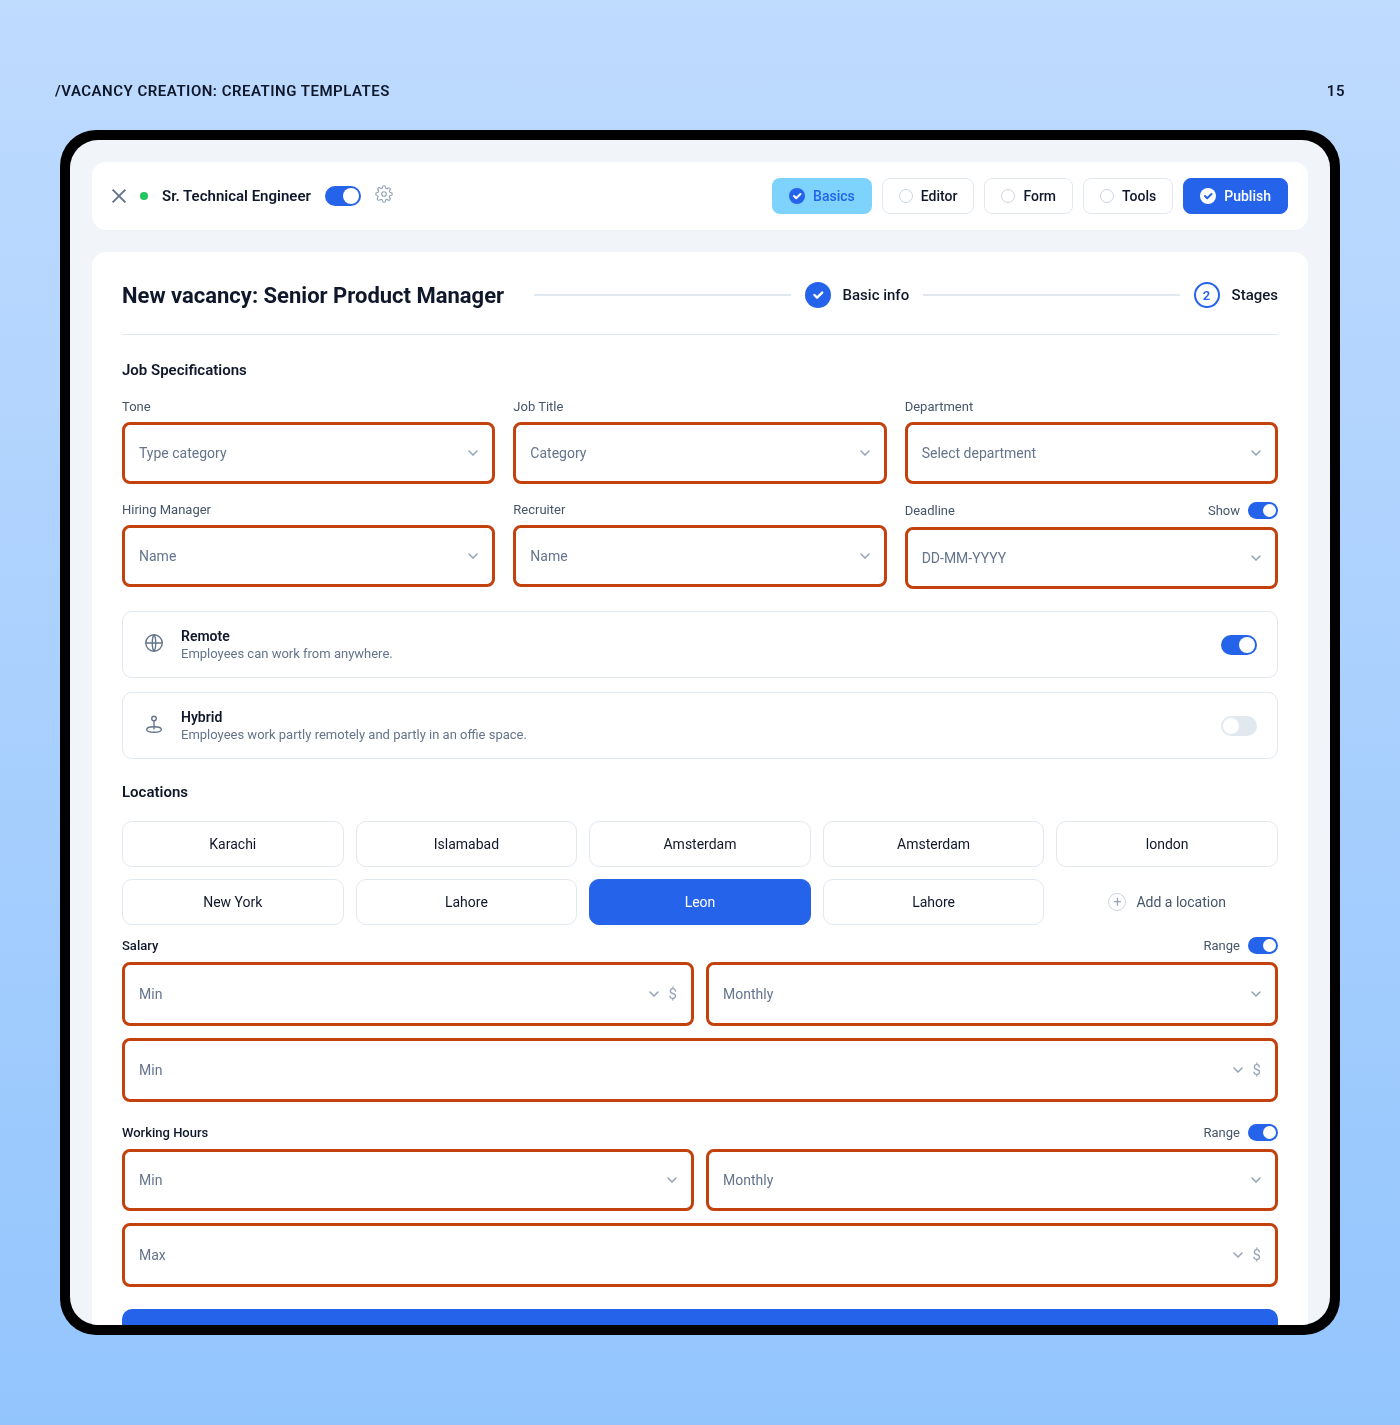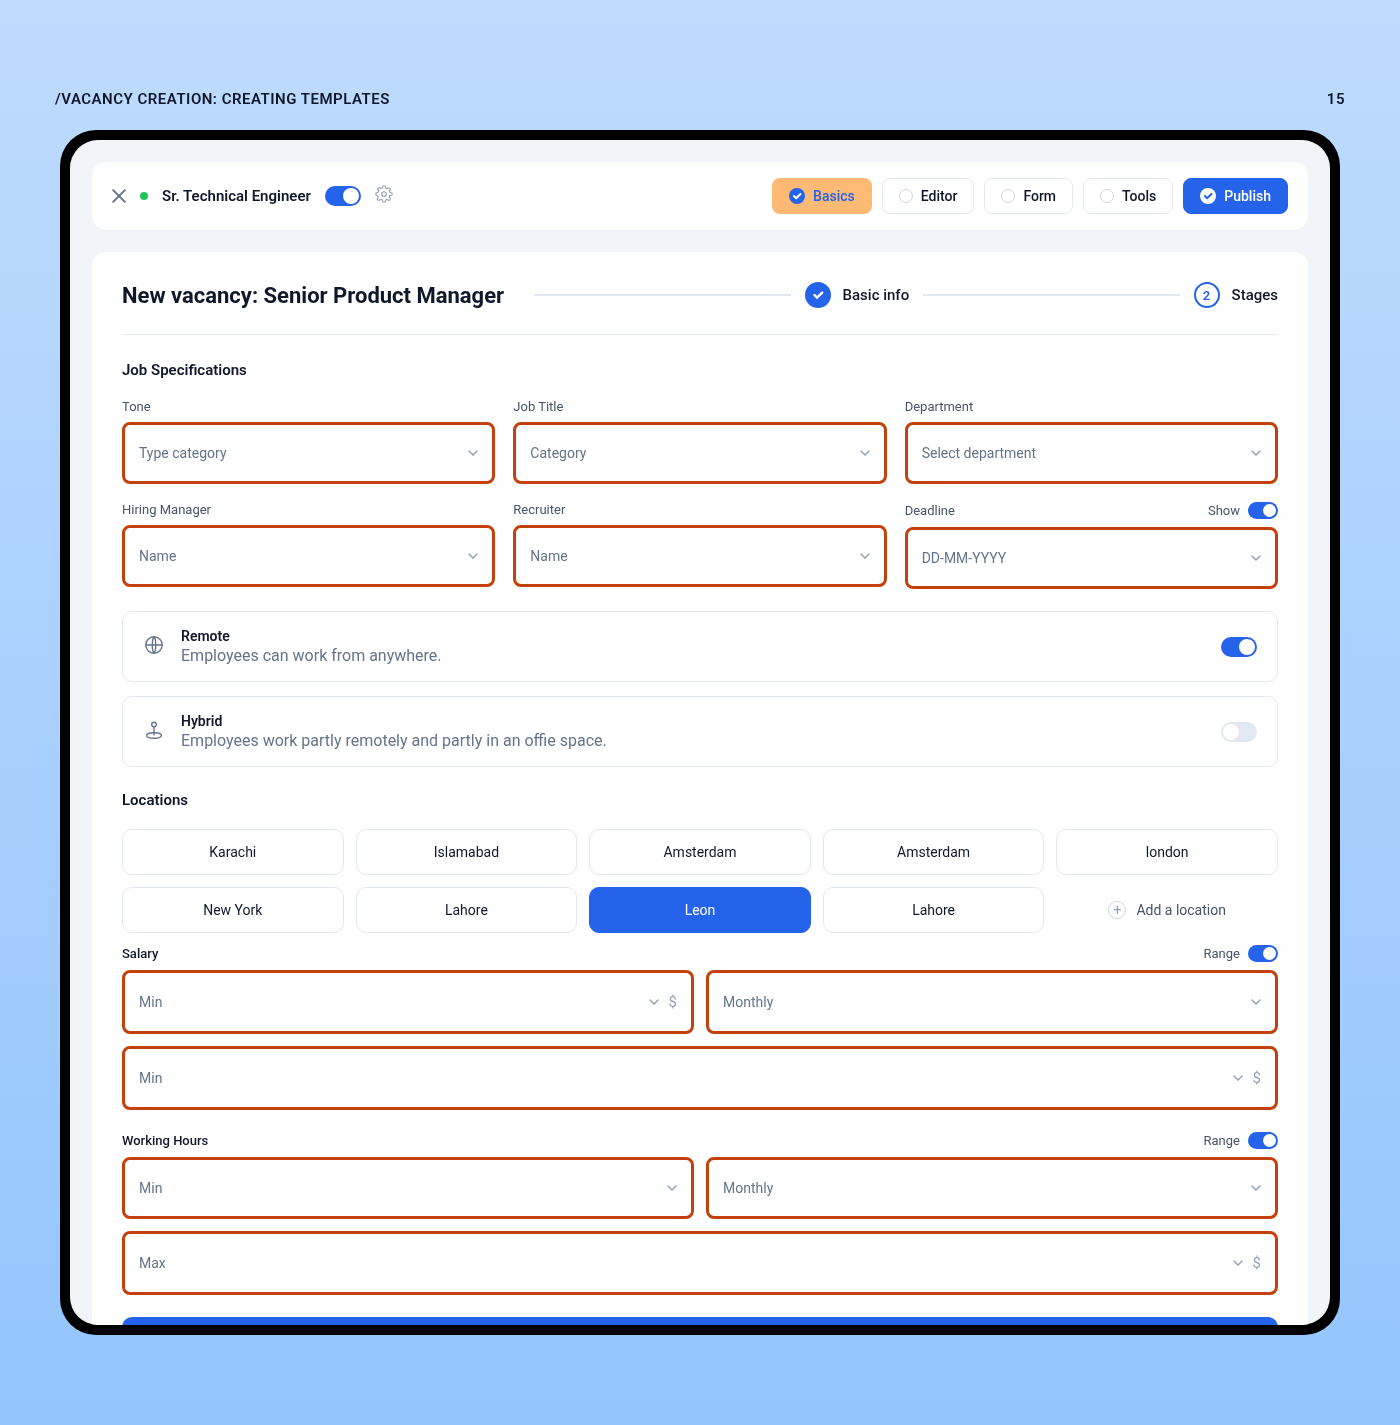--- a/index.html
+++ b/index.html
@@ -11,21 +11,21 @@
   font-family: -apple-system, BlinkMacSystemFont, "Segoe UI", Roboto, Helvetica, Arial, sans-serif;
   background: linear-gradient(180deg, #bfdbfe 0%, #93c5fd 100%);
   width: 1400px;
   height: 1425px;
   position: relative;
   overflow: hidden;
   color: #0f172a;
 }
 .page-header {
   position: absolute;
-  top: 90px;
+  top: 82px;
   left: 55px;
   right: 55px;
   display: flex;
   justify-content: space-between;
   align-items: center;
   font-size: 15px;
   font-weight: 600;
   letter-spacing: 0.5px;
   color: #0f172a;
 }
@@ -140,21 +140,21 @@
   color: #0f172a;
   cursor: pointer;
 }
 .seg-btn .radio {
   width: 14px;
   height: 14px;
   border-radius: 50%;
   border: 1.5px solid #cbd5e1;
 }
 .seg-btn.active {
-  background: #fdba74;
+  background: #7dd3fc;
   color: #2563eb;
   border-color: transparent;
 }
 .seg-btn.publish {
   background: #2563eb;
   color: #fff;
   border-color: #2563eb;
 }
 .seg-btn .check-badge {
   width: 16px;
@@ -301,21 +301,21 @@
 }
 .option-body {
   flex: 1;
 }
 .option-title {
   font-size: 14px;
   font-weight: 600;
   margin-bottom: 2px;
 }
 .option-desc {
-  font-size: 16px;
+  font-size: 13px;
   color: #64748b;
 }
 
 .chips {
   display: grid;
   grid-template-columns: repeat(5, 1fr);
   gap: 12px;
   margin-bottom: 12px;
 }
 .chip {

